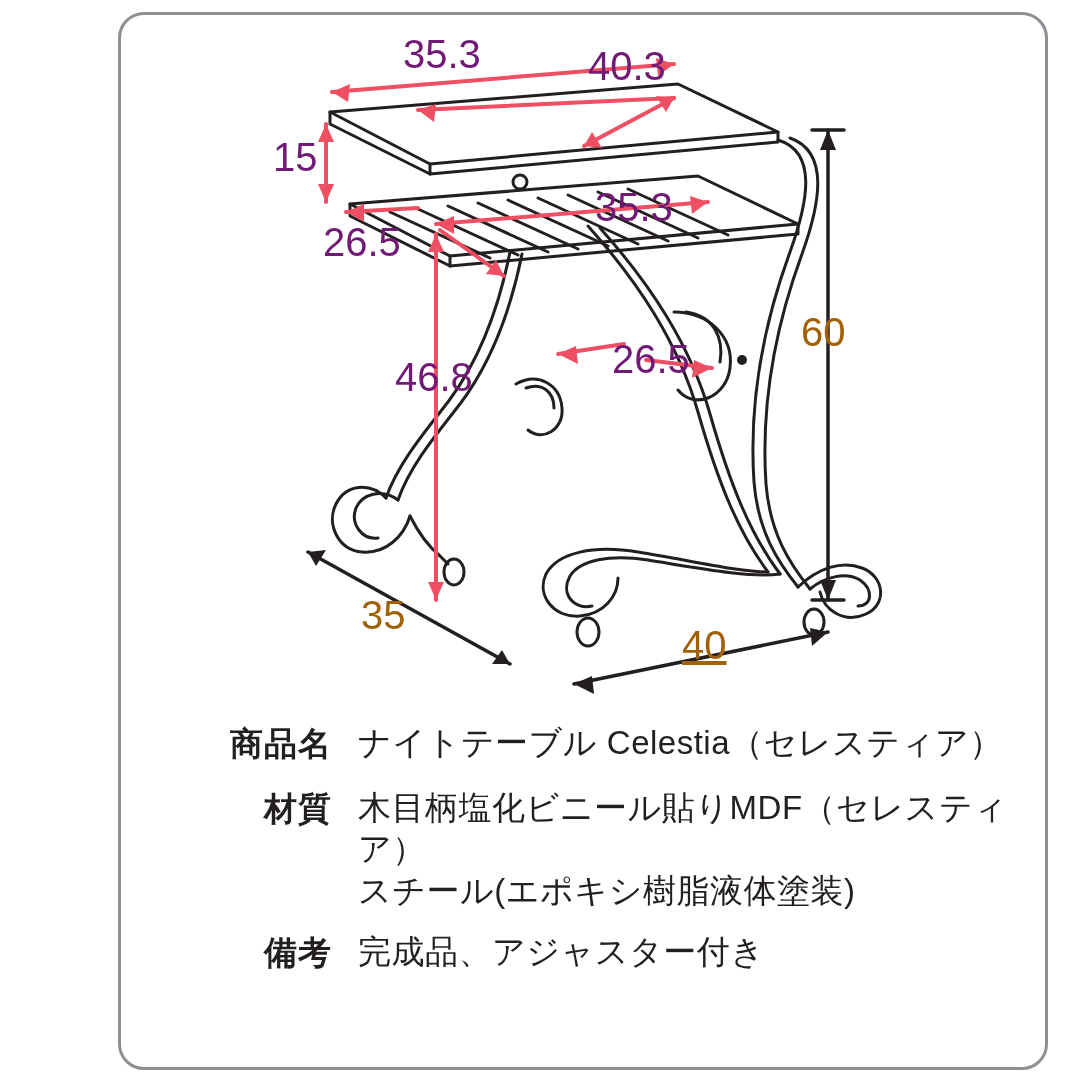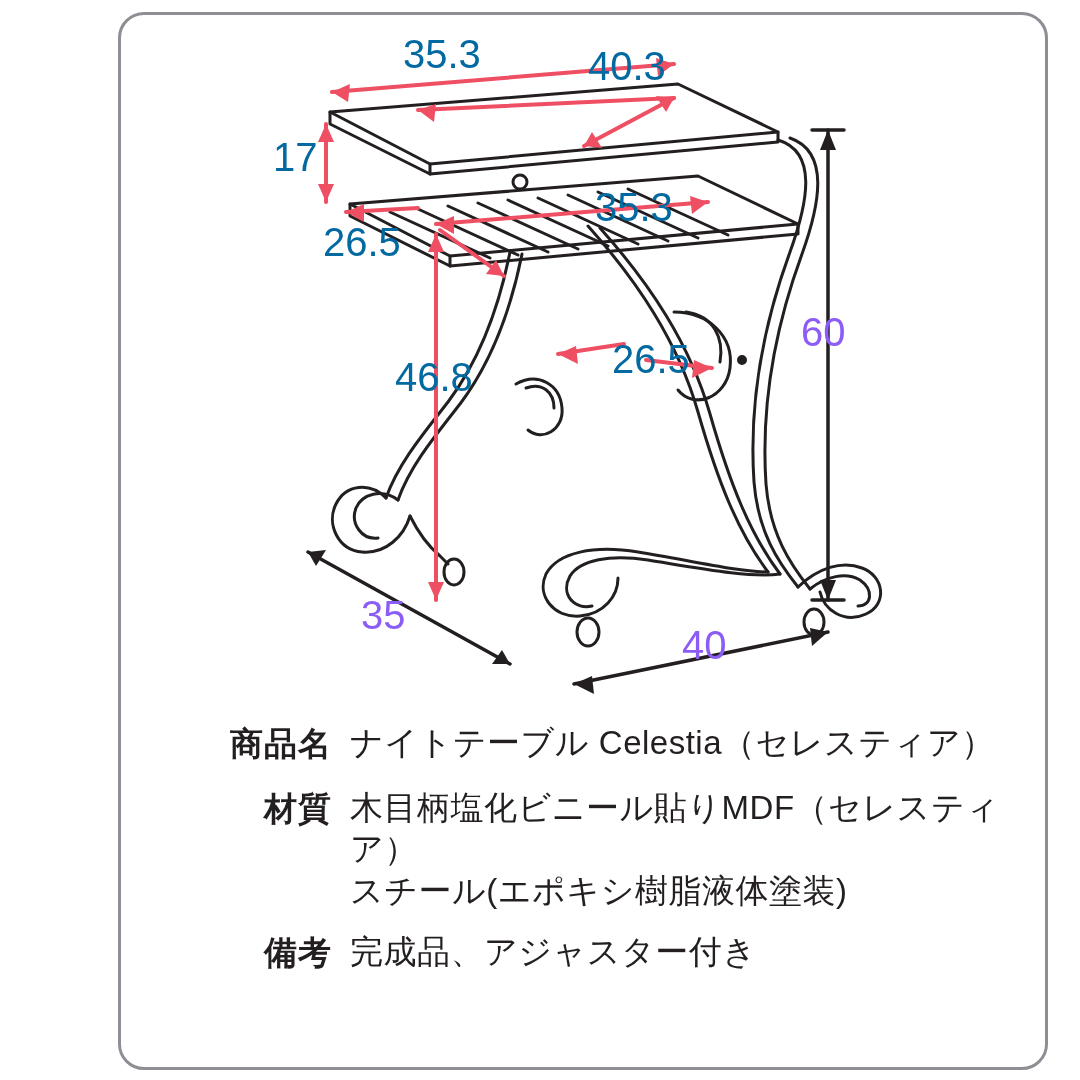--- a/index.html
+++ b/index.html
@@ -39,28 +39,28 @@
     height: 690px;
   }
   .diagram-svg {
     position: absolute;
     left: 0;
     top: 0;
   }
   
   .dim-label {
     position: absolute;
-    color: #0369a1;
+    color: #701a75;
     font-size: 40px;
     font-family: "Liberation Sans", sans-serif;
     white-space: nowrap;
     line-height: 1;
   }
   .dim-label.black {
-    color: #8b5cf6;
+    color: #a16207;
     text-align: center;
   }
   
   .spec-table {
     position: absolute;
     left: 152px;
     top: 712px;
     width: 880px;
     border-collapse: collapse;
   }
@@ -80,20 +80,21 @@
     white-space: nowrap;
     text-align: right;
   }
   .spec-table td.value {
     padding-left: 18px;
     letter-spacing: 0.5px;
   }
   .value-line {
     display: block;
     line-height: 1.25;
+    margin-left: 8px;
   }
 </style>
 </head>
 <body>
 
 <div id="page">
 
   <div class="frame"></div>
 
   <div class="diagram-area">
@@ -201,28 +202,28 @@
         <polygon points="392,652 374,652 384,638" fill="#231f20" stroke="none"></polygon>
 
         <line x1="456" y1="672" x2="710" y2="620"></line>
         <polygon points="456,672 474,664 476,682" fill="#231f20" stroke="none"></polygon>
         <polygon points="710,620 692,616 694,634" fill="#231f20" stroke="none"></polygon>
       </g>
     </svg>
 
     <span class="dim-label" style="left:285px; top:22px;">35.3</span>
     <span class="dim-label" style="left:470px; top:34px;">40.3</span>
-    <span class="dim-label" style="left:155px; top:125px;">17</span>
+    <span class="dim-label" style="left:155px; top:125px;">15</span>
     <span class="dim-label" style="left:477px; top:175px;">35.3</span>
     <span class="dim-label" style="left:205px; top:210px;">26.5</span>
     <span class="dim-label" style="left:277px; top:345px;">46.8</span>
     <span class="dim-label" style="left:494px; top:327px;">26.5</span>
     <span class="dim-label black" style="left:683px; top:300px;">60</span>
     <span class="dim-label black" style="left:243px; top:583px;">35</span>
-    <span class="dim-label black" style="left:564px; top:613px;">40</span>
+    <span class="dim-label black" style="left:564px; top:613px;text-decoration:underline;">40</span>
   </div>
 
   <table class="spec-table">
     <tbody>
       <tr>
         <td class="label">商品名</td>
         <td class="value">
           <span class="value-line">ナイトテーブル Celestia（セレスティア）</span>
         </td>
       </tr>

